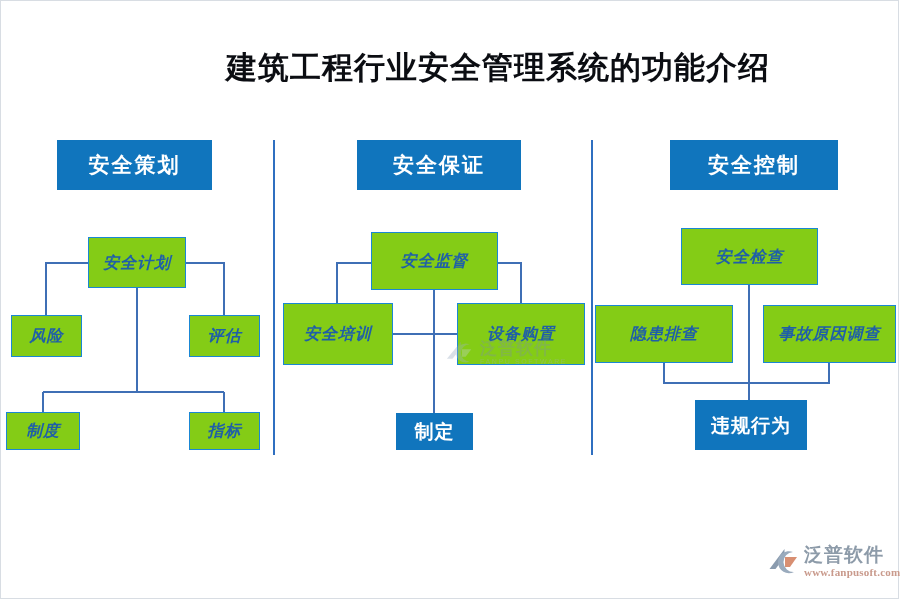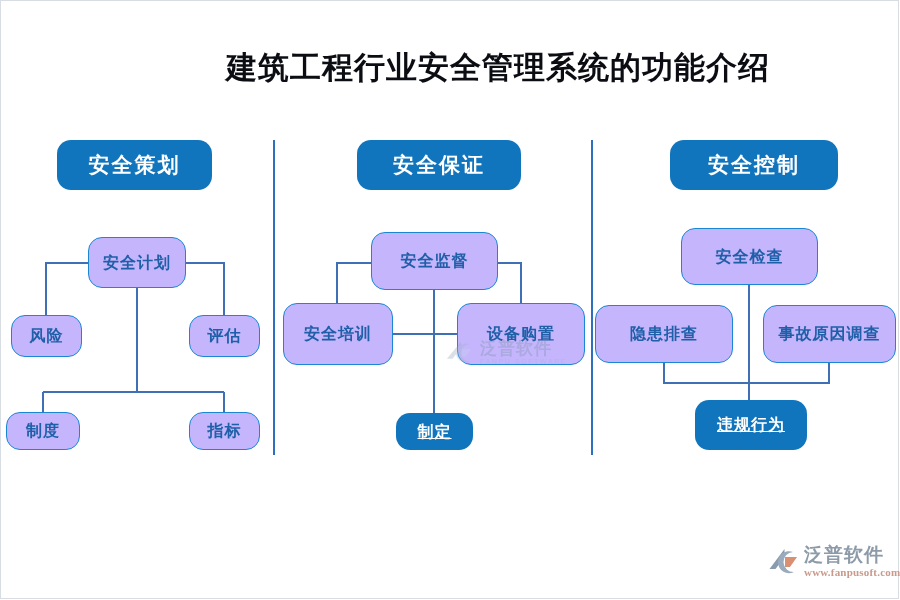--- a/index.html
+++ b/index.html
@@ -51,46 +51,45 @@
   .node {
     position: absolute;
     box-sizing: border-box;
     display: flex;
     align-items: center;
     justify-content: center;
     text-align: center;
     line-height: 1.1;
     white-space: nowrap;
     font-family: "DejaVu Serif", "Liberation Serif", serif;
-    border-radius: 14px;
   }
   .node.header {
     background: #1075bd;
     color: #ffffff;
     font-size: 21px;
     font-weight: bold;
     border: none;
     letter-spacing: 2px;
   }
   .node.light {
-    background: #c4b5fd;
+    background: #84cc16;
     border: 1.4px solid #1a87d4;
     color: #1f5fa8;
     font-size: 16px;
     font-weight: bold;
     letter-spacing: 1px;
+    font-style: italic;
   }
   .node.solid {
     background: #1075bd;
     border: none;
     color: #ffffff;
-    font-size: 16px;
-    font-weight: bold;
-    letter-spacing: 1px;
-    text-decoration: underline;
+    font-size: 19px;
+    font-weight: bold;
+    letter-spacing: 1px;
   }
   
   #center-watermark {
     position: absolute;
     left: 445px;
     top: 330px;
     width: 150px;
     height: 46px;
     display: flex;
     align-items: center;

